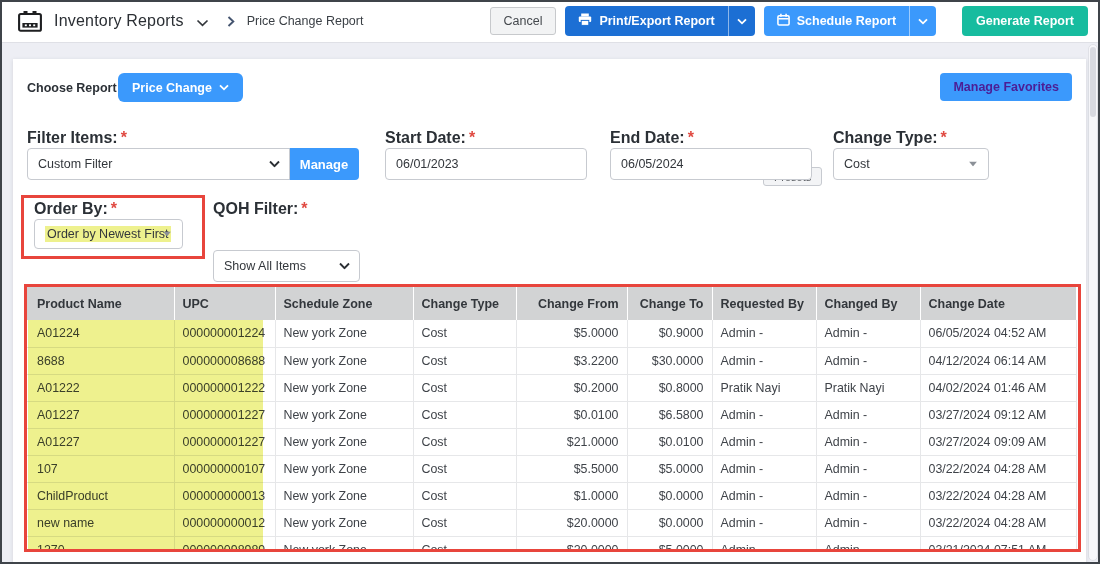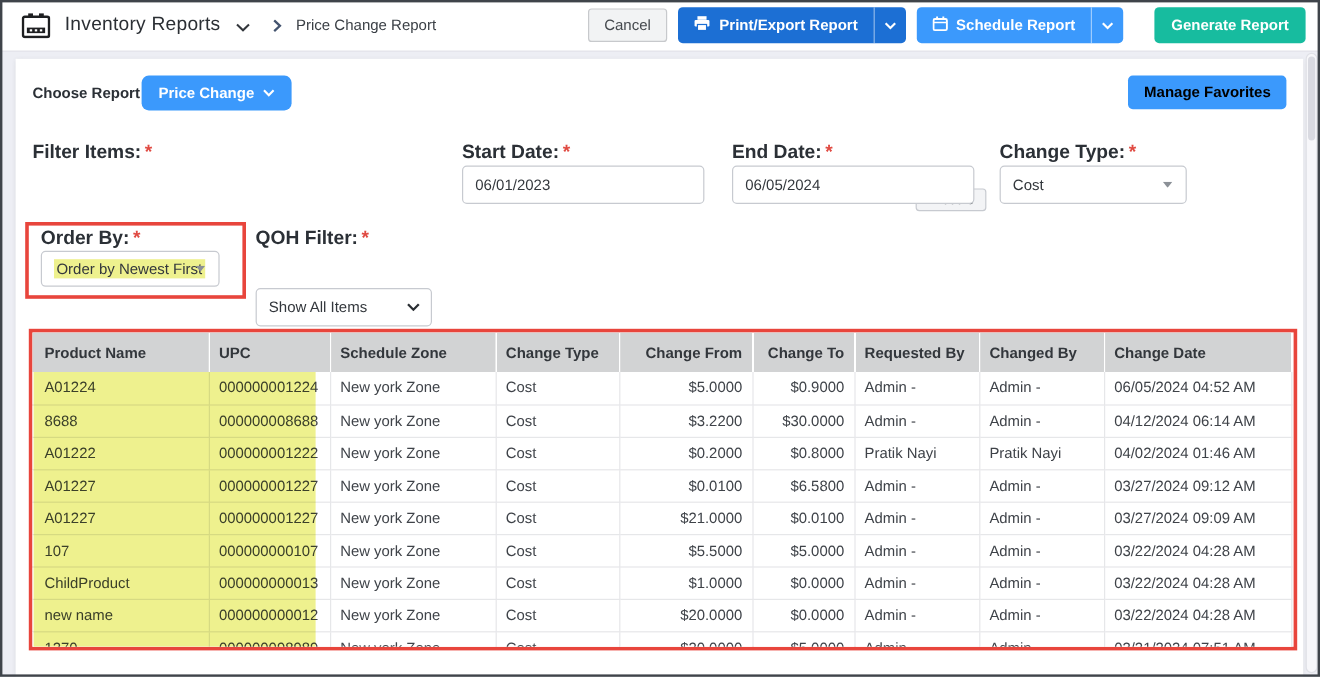--- a/index.html
+++ b/index.html
@@ -40,34 +40,34 @@
     height:30px; padding:0 14px; background:#17bc9f; border-radius:4px;
     color:#fff; font-size:12.5px; font-weight:bold;margin-left:17px;
   }
 
   
   .main-bg { position:absolute; top:42px; left:0; right:0; bottom:0; background:#edeef4; border-top:1px solid #dfe0e6; }
   .scroll-strip { position:absolute; top:44px; bottom:3px; right:2px; width:10px; background:#f7f7fa; border:1px solid #e0e1e7; border-radius:5px; }
   .scroll-thumb { position:absolute; top:2px; left:1px; width:6px; height:70px; background:#d9dae1; border-radius:3px; }
 
   .card {
-    position:absolute; left:13px; top:49px; width:1073px; bottom:0;
+    position:absolute; left:13px; top:59px; width:1073px; bottom:0;
     background:#fff; box-shadow:0 1px 4px rgba(60,64,67,.14);
   }
 
   
   .choose-label { position:absolute; left:14px; top:22px; font-size:12.5px; font-weight:bold; color:#2b3036; }
   .btn-price-change {
     position:absolute; left:105px; top:14px; height:29px; padding:0 14px;
     background:#3b99fc; border-radius:6px; color:#fff; font-size:12.5px; font-weight:bold;
     display:flex; align-items:center; gap:7px;
   }
   .btn-manage-fav {
     position:absolute; right:14px; top:14px; height:28px; padding:0 13px;
-    background:#3b99fc; border-radius:4px; color:#000000; font-size:12.5px; font-weight:bold;
+    background:#3b99fc; border-radius:4px; color:#4c1d95; font-size:12.5px; font-weight:bold;
   }
 
   
   .f-label { position:absolute; font-size:16px; font-weight:bold; color:#2b3036; white-space:nowrap; }
   .req { color:#e04a42; margin-left:3px; font-weight:bold; }
   .control { position:absolute; height:32px; background:#fff; border:1px solid #c7cad0; border-radius:4px;
              font-size:12.5px; color:#33373c; display:flex; align-items:center; padding:0 10px; }
   .control input { border:none; outline:none; width:100%; font:inherit; color:inherit; background:transparent; padding:0; }
   .sel { cursor:pointer; padding-right:26px; position:relative; white-space:nowrap; }
   .sel .chev { position:absolute; right:9px; top:50%; transform:translateY(-50%); display:flex; }
@@ -212,20 +212,31 @@
     <span>Start Date:</span><span class="req">*</span>
   </span>
   <span class="f-label" style="left:597px; top:70px;">
     <span>End Date:</span><span class="req">*</span>
   </span>
   <button class="btn presets-btn">Presets</button>
   <span class="f-label" style="left:820px; top:70px;">
     <span>Change Type:</span><span class="req">*</span>
   </span>
 
+  <div class="filter-items-group">
+    <div class="control sel">
+      <span>Custom Filter</span>
+      <span class="chev">
+        <svg width="11" height="7" viewBox="0 0 11 7">
+            <polyline points="1,1 5.5,5.6 10,1" fill="none" stroke="#2b2f34" stroke-width="1.9"></polyline>
+          </svg>
+      </span>
+    </div>
+    <button class="btn btn-manage">Manage</button>
+  </div>
 
   <div class="control" style="left:372px; top:89px; width:202px;">
     <input value="06/01/2023" style="">
   </div>
   <div class="control" style="left:597px; top:89px; width:202px;">
     <input value="06/05/2024" style="">
   </div>
 
   <div class="control sel" style="left:820px; top:89px; width:156px;">
     <span>Cost</span>

